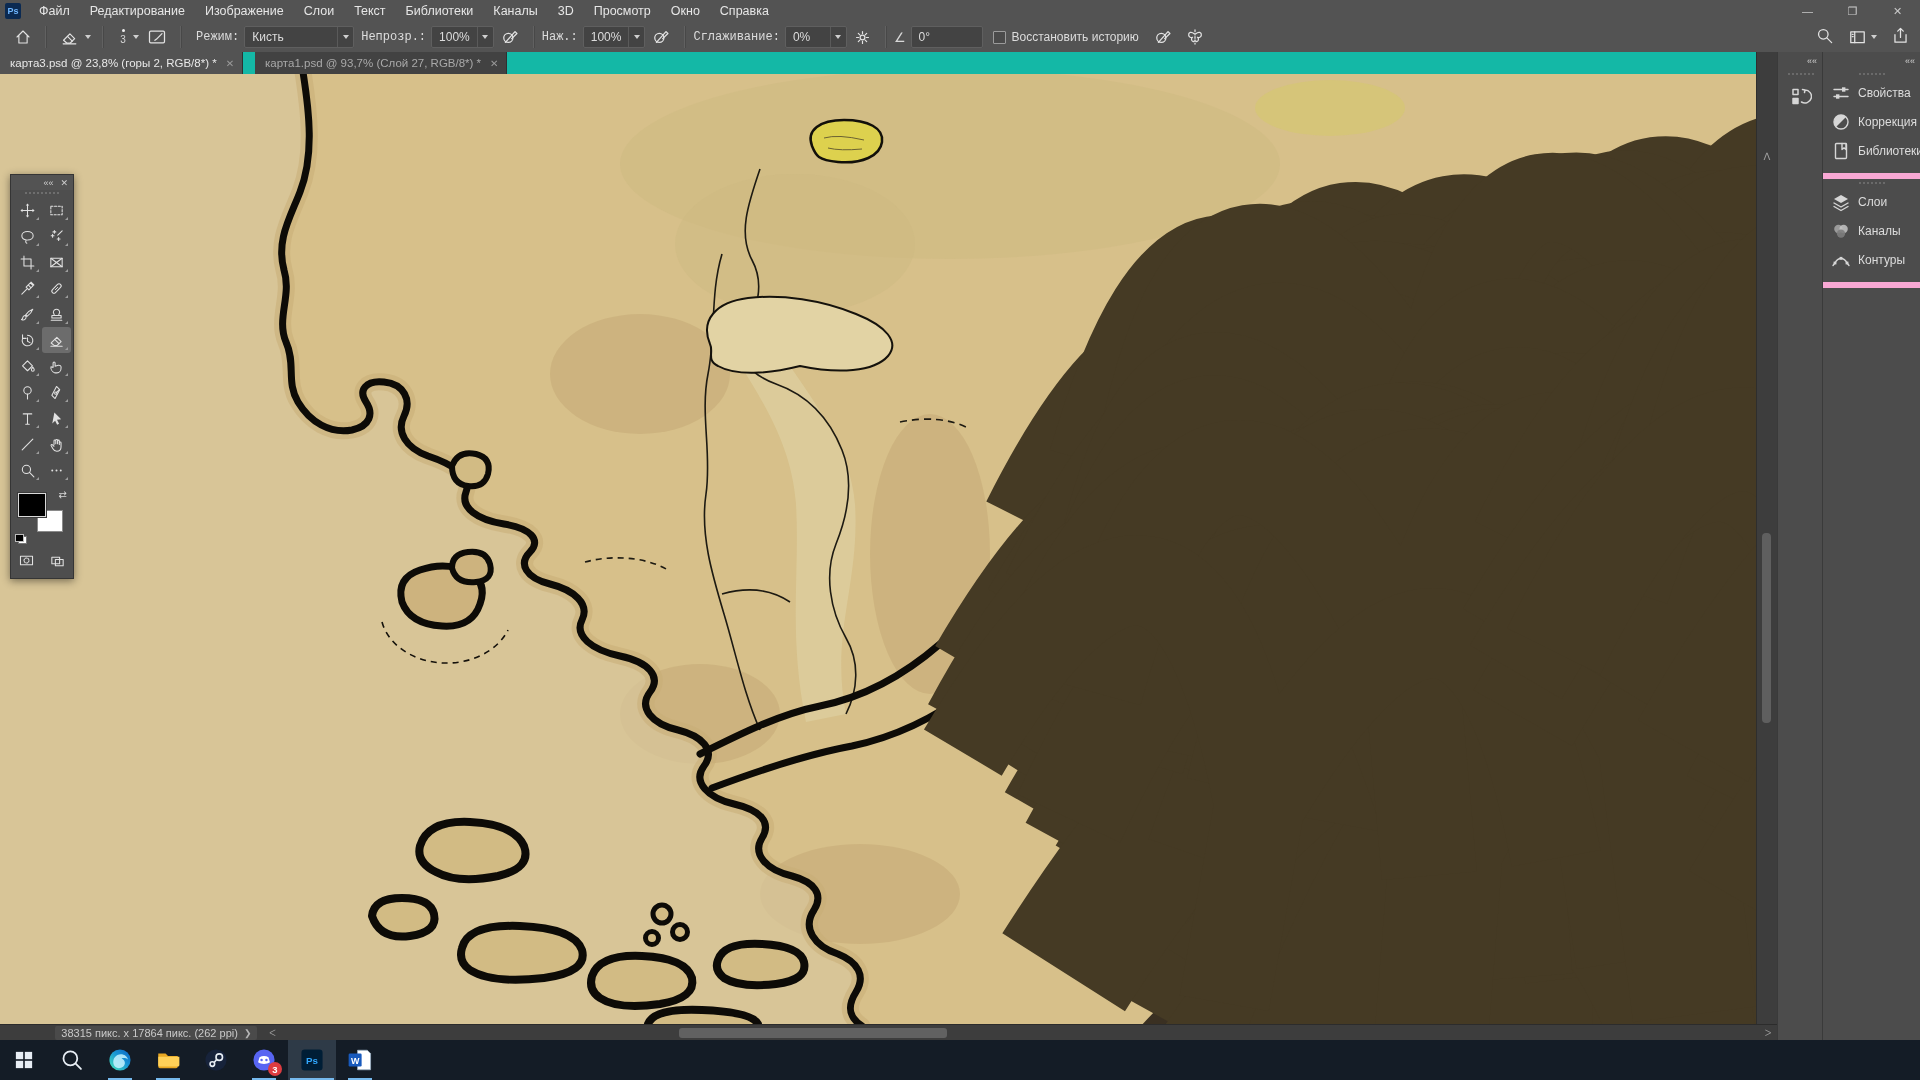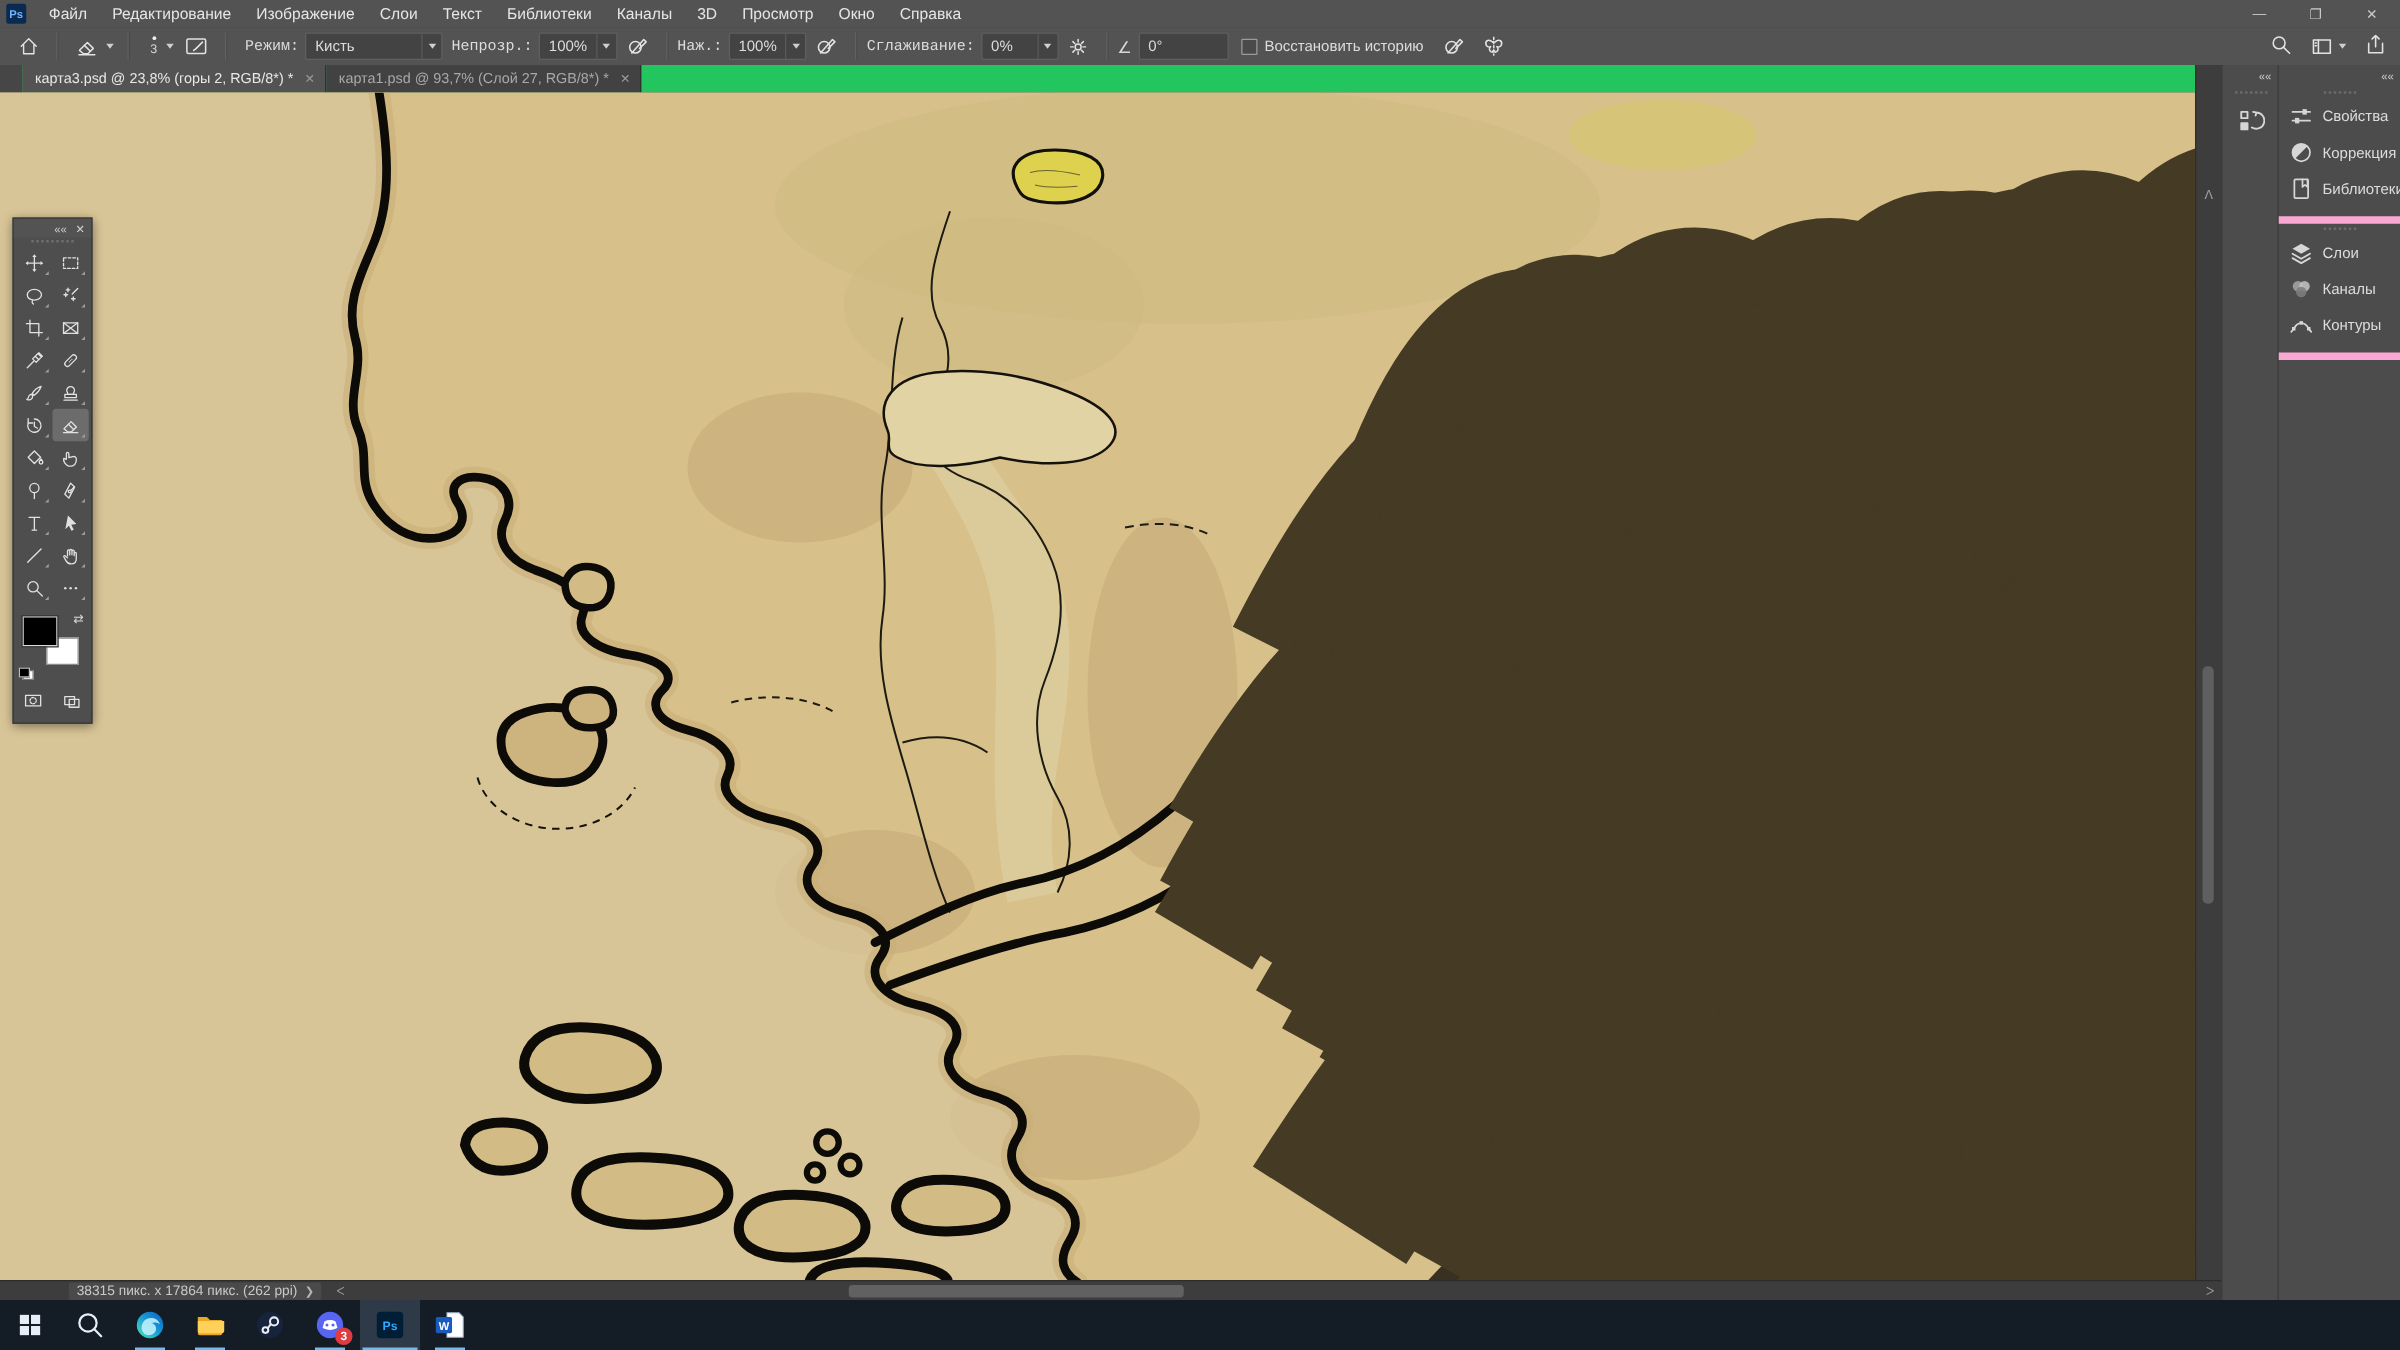--- a/index.html
+++ b/index.html
@@ -31,21 +31,21 @@
     border-radius:2px;padding:0 7px;min-width:48px;}
   .ob-check{width:11px;height:11px;border:1px solid #9b9b9b;border-radius:1px;margin:0 6px 0 10px;background:#4a4a4a;}
   #brush-preview{display:flex;align-items:center;margin:0 2px;}
   #brush-preview .col{display:flex;flex-direction:column;align-items:center;width:20px;}
   #brush-preview .dot{width:3px;height:3px;border-radius:50%;background:#efefef;margin-bottom:2px;}
   #brush-preview .num{font-size:10px;color:#d5d5d5;}
   #ob-right{margin-left:auto;display:flex;align-items:center;padding-right:10px;gap:14px;}
   #ob-right svg{stroke:#e3e3e3;fill:none;stroke-width:1.6;stroke-linecap:round;stroke-linejoin:round;}
   
   #workspace{position:absolute;left:0;top:52px;width:1920px;height:988px;background:#464646;}
-  #tabbar{position:absolute;left:18px;top:0;width:1756px;height:22px;background:#22c55e;display:flex;}
+  #tabbar{position:absolute;left:0;top:0;width:1756px;height:22px;background:#14b8a6;display:flex;gap:12px;}
   .tab{display:flex;align-items:center;max-width:290px;padding:0 8px 0 10px;font-size:11.5px;
     color:#a9a9a9;background:#424242;border-right:1px solid #303030;white-space:nowrap;}
   .tab.active{background:#535353;color:#e8e8e8;}
   .tab .tab-close{margin-left:9px;font-size:10px;color:#9a9a9a;}
   
   #canvas{position:absolute;left:0;top:22px;width:1756px;height:950px;background:#d7c08a;overflow:hidden;}
   
   #vscroll{position:absolute;left:1756px;top:0;width:20px;height:972px;background:#3d3d3d;border-left:1px solid #2e2e2e;}
   #vscroll .arrow{position:absolute;left:0;top:96px;width:20px;height:16px;color:#9f9f9f;font-size:10px;
     display:flex;align-items:center;justify-content:center;}

